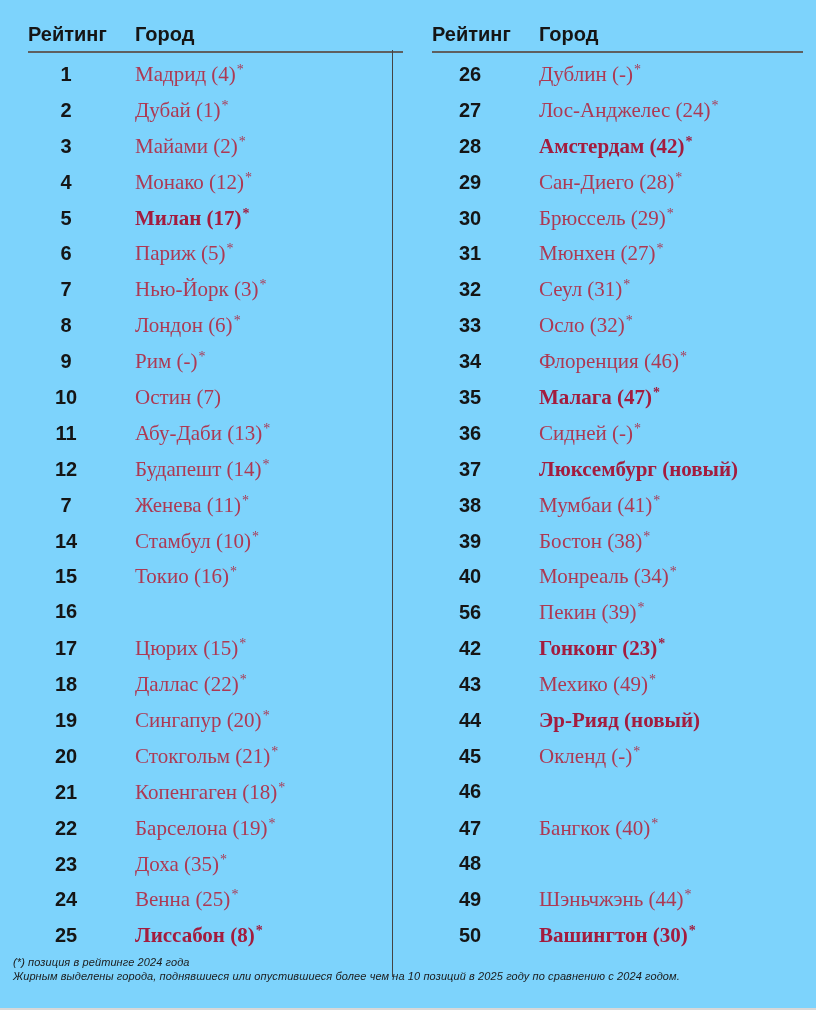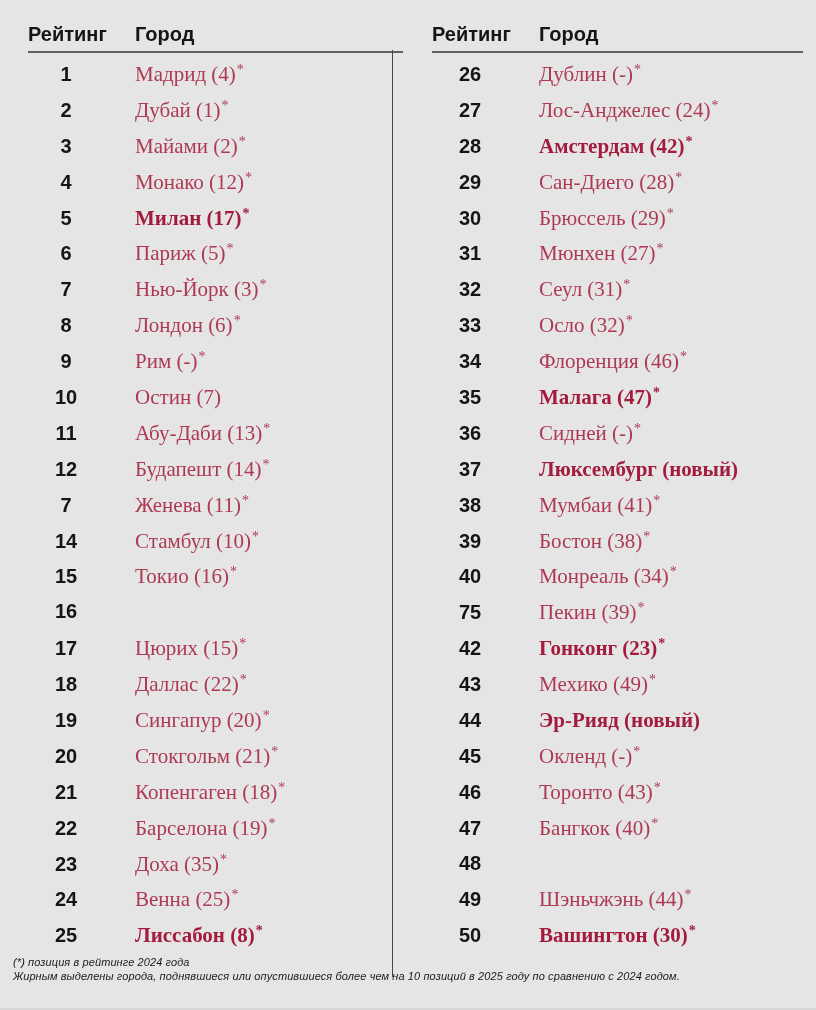--- a/index.html
+++ b/index.html
@@ -3,21 +3,21 @@
 <meta charset="utf-8">
 <style>
   * { margin: 0; padding: 0; box-sizing: border-box; }
   html, body { background: #ffffff; }
   body { font-family: "Liberation Sans", sans-serif; }
 
   .page {
     position: relative;
     width: 816px;
     height: 1010px;
-    background: #e5e5e5;
+    background: #7dd3fc;
     overflow: hidden;
   }
 
   .col {
     position: absolute;
     top: 23px;
   }
   .col-left  { left: 28px;  width: 375px; }
   .col-right { left: 432px; width: 371px; }
 
@@ -269,42 +269,41 @@
         </div>
         <div class="row">
           <span class="rank-cell">39</span>
           <span class="city-cell">Бостон (38)<span class="star">*</span></span>
         </div>
         <div class="row">
           <span class="rank-cell">40</span>
           <span class="city-cell">Монреаль (34)<span class="star">*</span></span>
         </div>
         <div class="row">
-          <span class="rank-cell">75</span>
+          <span class="rank-cell">56</span>
           <span class="city-cell">Пекин (39)<span class="star">*</span></span>
         </div>
         <div class="row">
           <span class="rank-cell">42</span>
           <span class="city-cell bold">Гонконг (23)<span class="star">*</span></span>
         </div>
         <div class="row">
           <span class="rank-cell">43</span>
           <span class="city-cell">Мехико (49)<span class="star">*</span></span>
         </div>
         <div class="row">
           <span class="rank-cell">44</span>
           <span class="city-cell bold">Эр-Рияд (новый)</span>
         </div>
         <div class="row">
           <span class="rank-cell">45</span>
           <span class="city-cell">Окленд (-)<span class="star">*</span></span>
         </div>
         <div class="row">
           <span class="rank-cell">46</span>
-          <span class="city-cell">Торонто (43)<span class="star">*</span></span>
         </div>
         <div class="row">
           <span class="rank-cell">47</span>
           <span class="city-cell">Бангкок (40)<span class="star">*</span></span>
         </div>
         <div class="row">
           <span class="rank-cell">48</span>
         </div>
         <div class="row">
           <span class="rank-cell">49</span>

